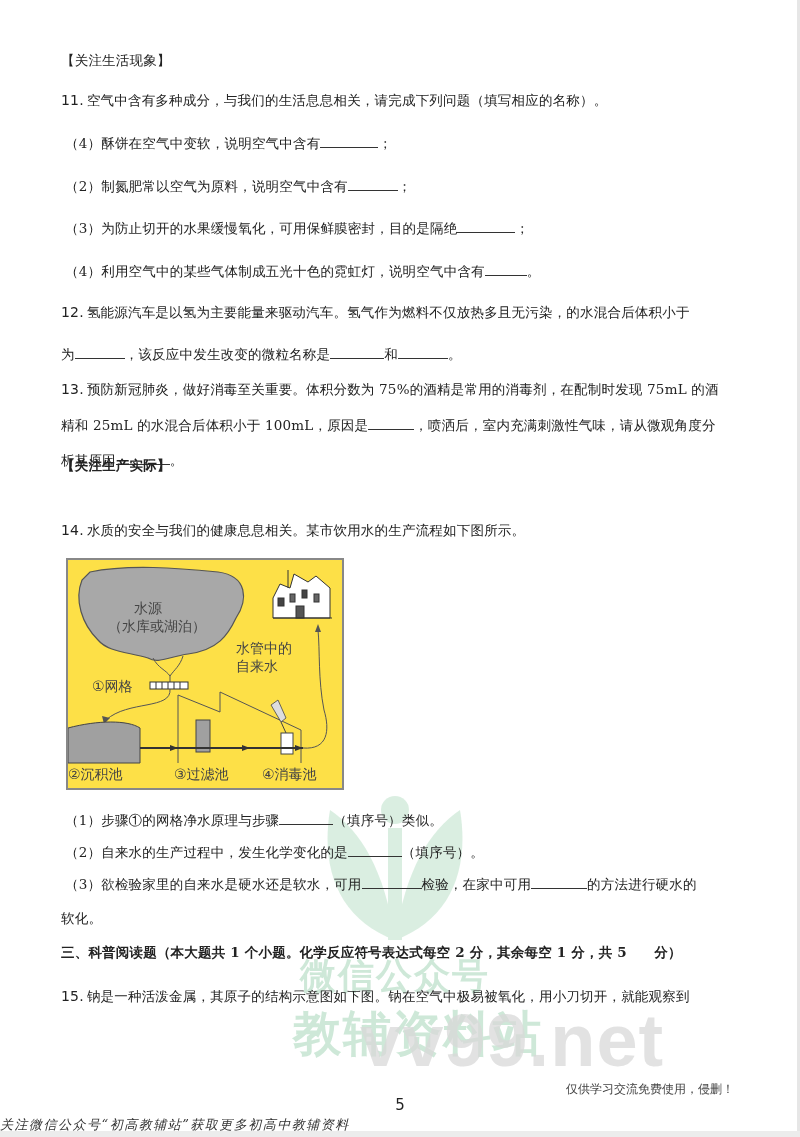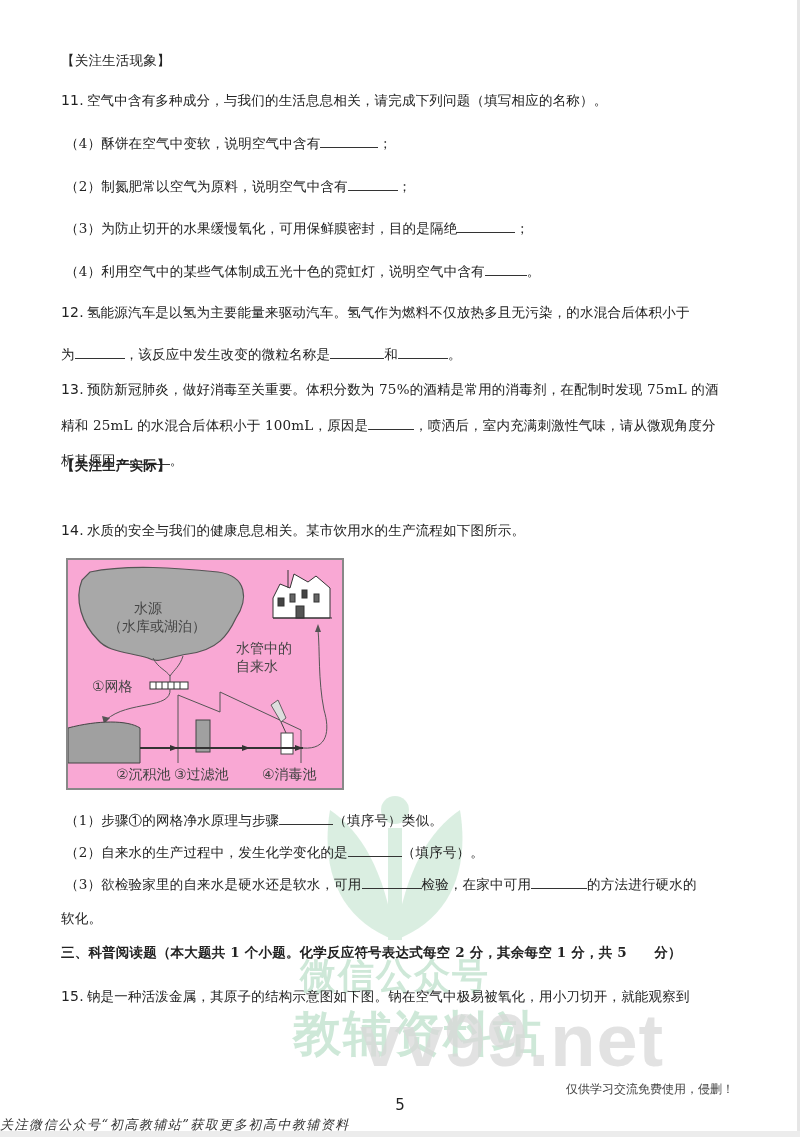--- a/index.html
+++ b/index.html
@@ -11,21 +11,21 @@
   }
   .page-edge { position: absolute; top: 0; right: 0; width: 3px; height: 1137px; background: #e6e6e6; }
   .bottom-band { position: absolute; left: 0; bottom: 0; width: 800px; height: 6px; background: #ececec; }
   .line { position: absolute; left: 61px; font-size: 13.5px; white-space: nowrap; letter-spacing: 0.2px; }
   .line .qnum { font-family: "DejaVu Sans", "Liberation Sans", sans-serif; font-size: 14px; margin-right: 3px; }
   .blank { display: inline-block; border-bottom: 1px solid #333; height: 12px; vertical-align: baseline; }
   .bold { font-weight: bold; }
   .sub { left: 65px; }
 
   
-  .diagram { position: absolute; left: 66px; top: 558px; width: 278px; height: 232px; border: 2px solid #888; box-sizing: border-box; background: #f9a8d4; }
+  .diagram { position: absolute; left: 66px; top: 558px; width: 278px; height: 232px; border: 2px solid #888; box-sizing: border-box; background: #fde047; }
   .diagram svg { position: absolute; left: 0; top: 0; }
   .dlabel { position: absolute; font-family: "DejaVu Sans", "Liberation Sans", sans-serif; font-size: 14px; color: #444; white-space: nowrap; }
 
   
   .wm-logo { position: absolute; left: 300px; top: 790px; width: 190px; height: 150px; opacity: 0.22; }
   .wm-text1 { position: absolute; left: 300px; top: 952px; font-family: "DejaVu Sans", sans-serif; font-size: 36px; font-weight: bold; color: #a7d6b9; opacity: 0.55; letter-spacing: 2px; }
   .wm-text2 { position: absolute; left: 293px; top: 1002px; font-family: "DejaVu Sans", sans-serif; font-size: 48px; font-weight: bold; color: #a7d6b9; opacity: 0.55; letter-spacing: 2px; }
   .wm-url { position: absolute; left: 360px; top: 998px; font-family: "Liberation Sans", "DejaVu Sans", sans-serif; font-size: 74px; font-weight: bold; color: #d9d9d9; opacity: 0.75; letter-spacing: 1px; }
 
   .disclaimer { position: absolute; right: 66px; top: 1081px; font-size: 12px; color: #444; }
@@ -136,21 +136,21 @@
       <rect x="228" y="46" width="8" height="12" fill="#555"></rect>
       <line x1="205" y1="58" x2="264" y2="58"></line>
       <line x1="220" y1="10" x2="220" y2="28"></line>
     </g>
   </svg>
   <div class="dlabel" style="left:66px; top:40px;">水源</div>
   <div class="dlabel" style="left:40px; top:58px;">（水库或湖泊）</div>
   <div class="dlabel" style="left:168px; top:80px;">水管中的</div>
   <div class="dlabel" style="left:168px; top:98px;">自来水</div>
   <div class="dlabel" style="left:24px; top:118px;">①网格</div>
-  <div class="dlabel" style="left:0px; top:206px;padding-left:48px;">②沉积池</div>
+  <div class="dlabel" style="left:0px; top:206px;">②沉积池</div>
   <div class="dlabel" style="left:106px; top:206px;">③过滤池</div>
   <div class="dlabel" style="left:194px; top:206px;">④消毒池</div>
 </div>
 
 <div class="line sub" style="top:812px;">
   <span>（1）步骤①的网格净水原理与步骤</span><span class="blank" style="width:54px;"></span><span>（填序号）类似。</span>
 </div>
 <div class="line sub" style="top:844px;">
   <span>（2）自来水的生产过程中，发生化学变化的是</span><span class="blank" style="width:54px;"></span><span>（填序号）。</span>
 </div>

